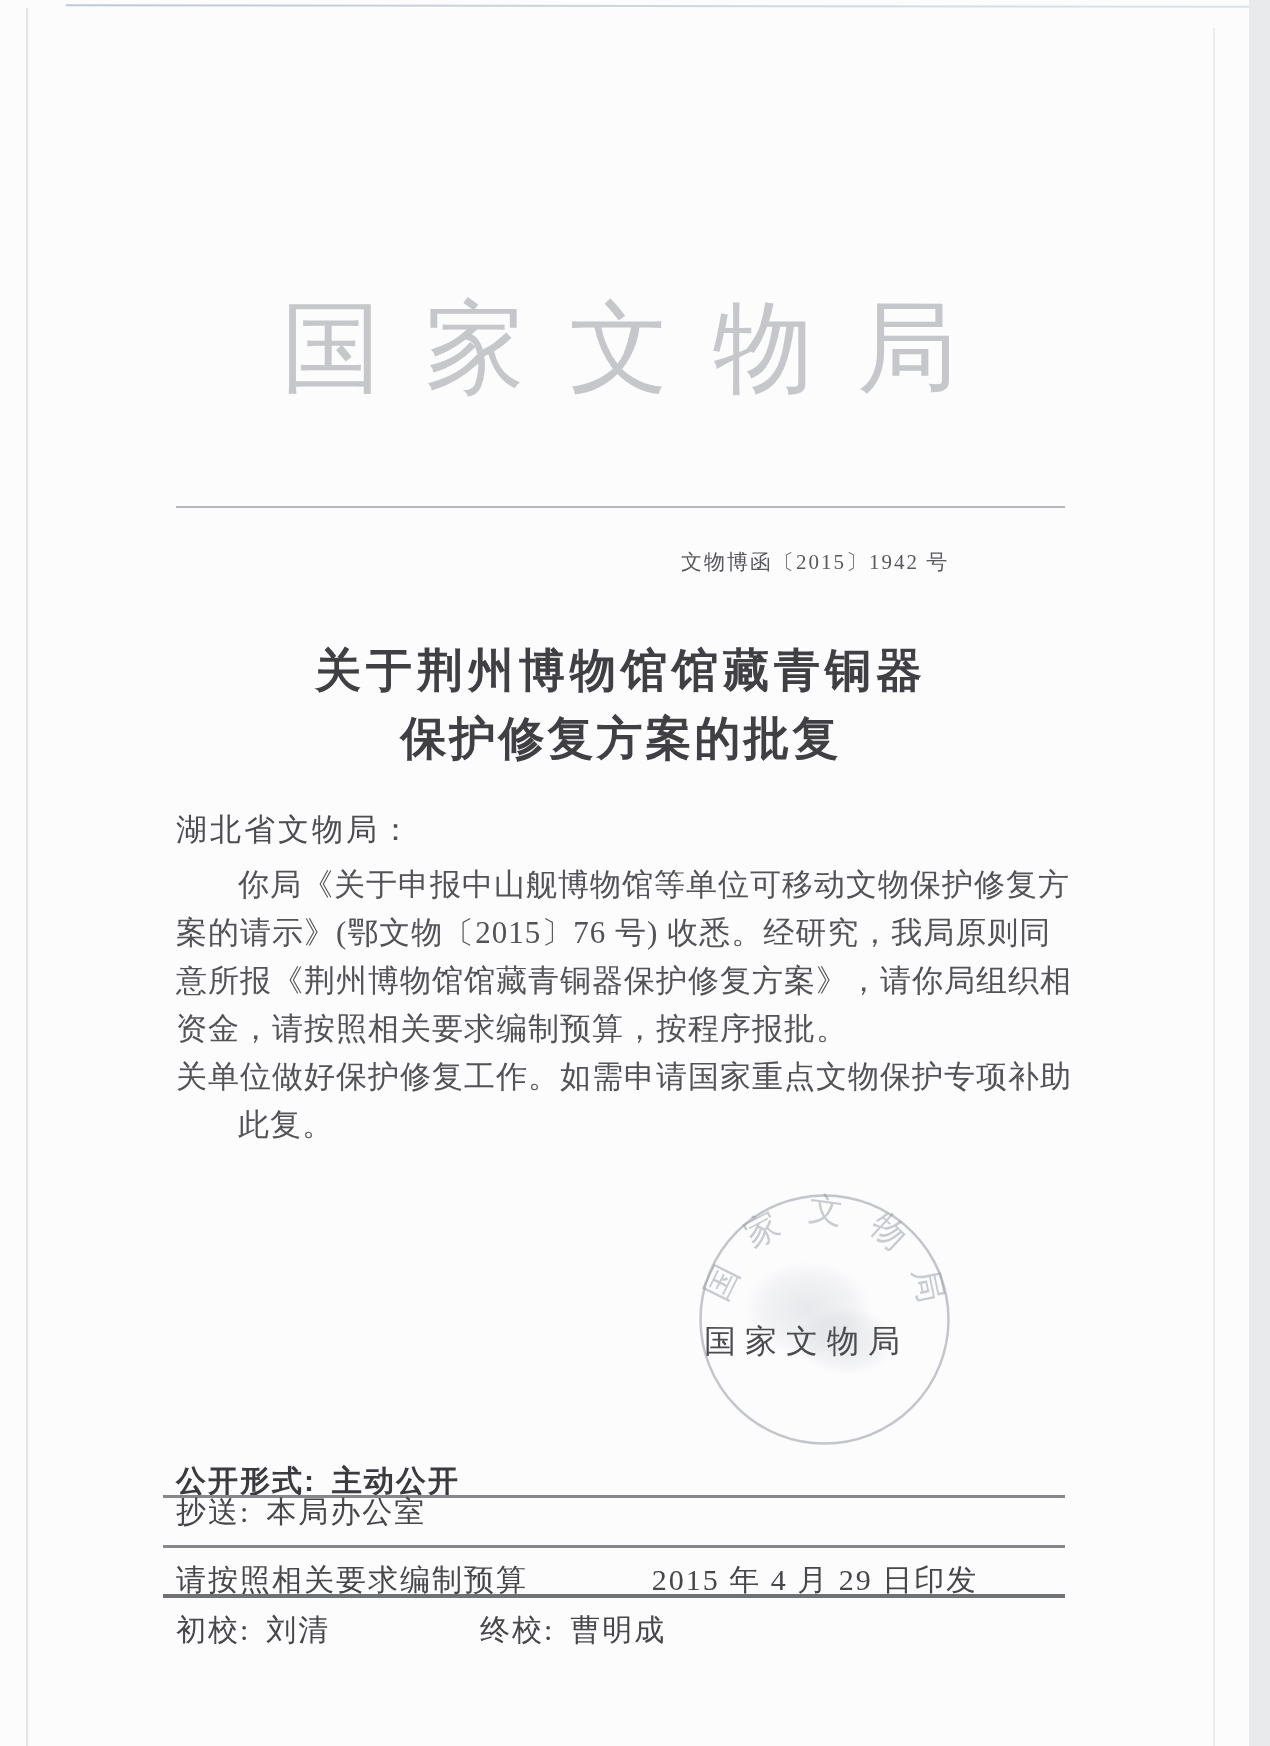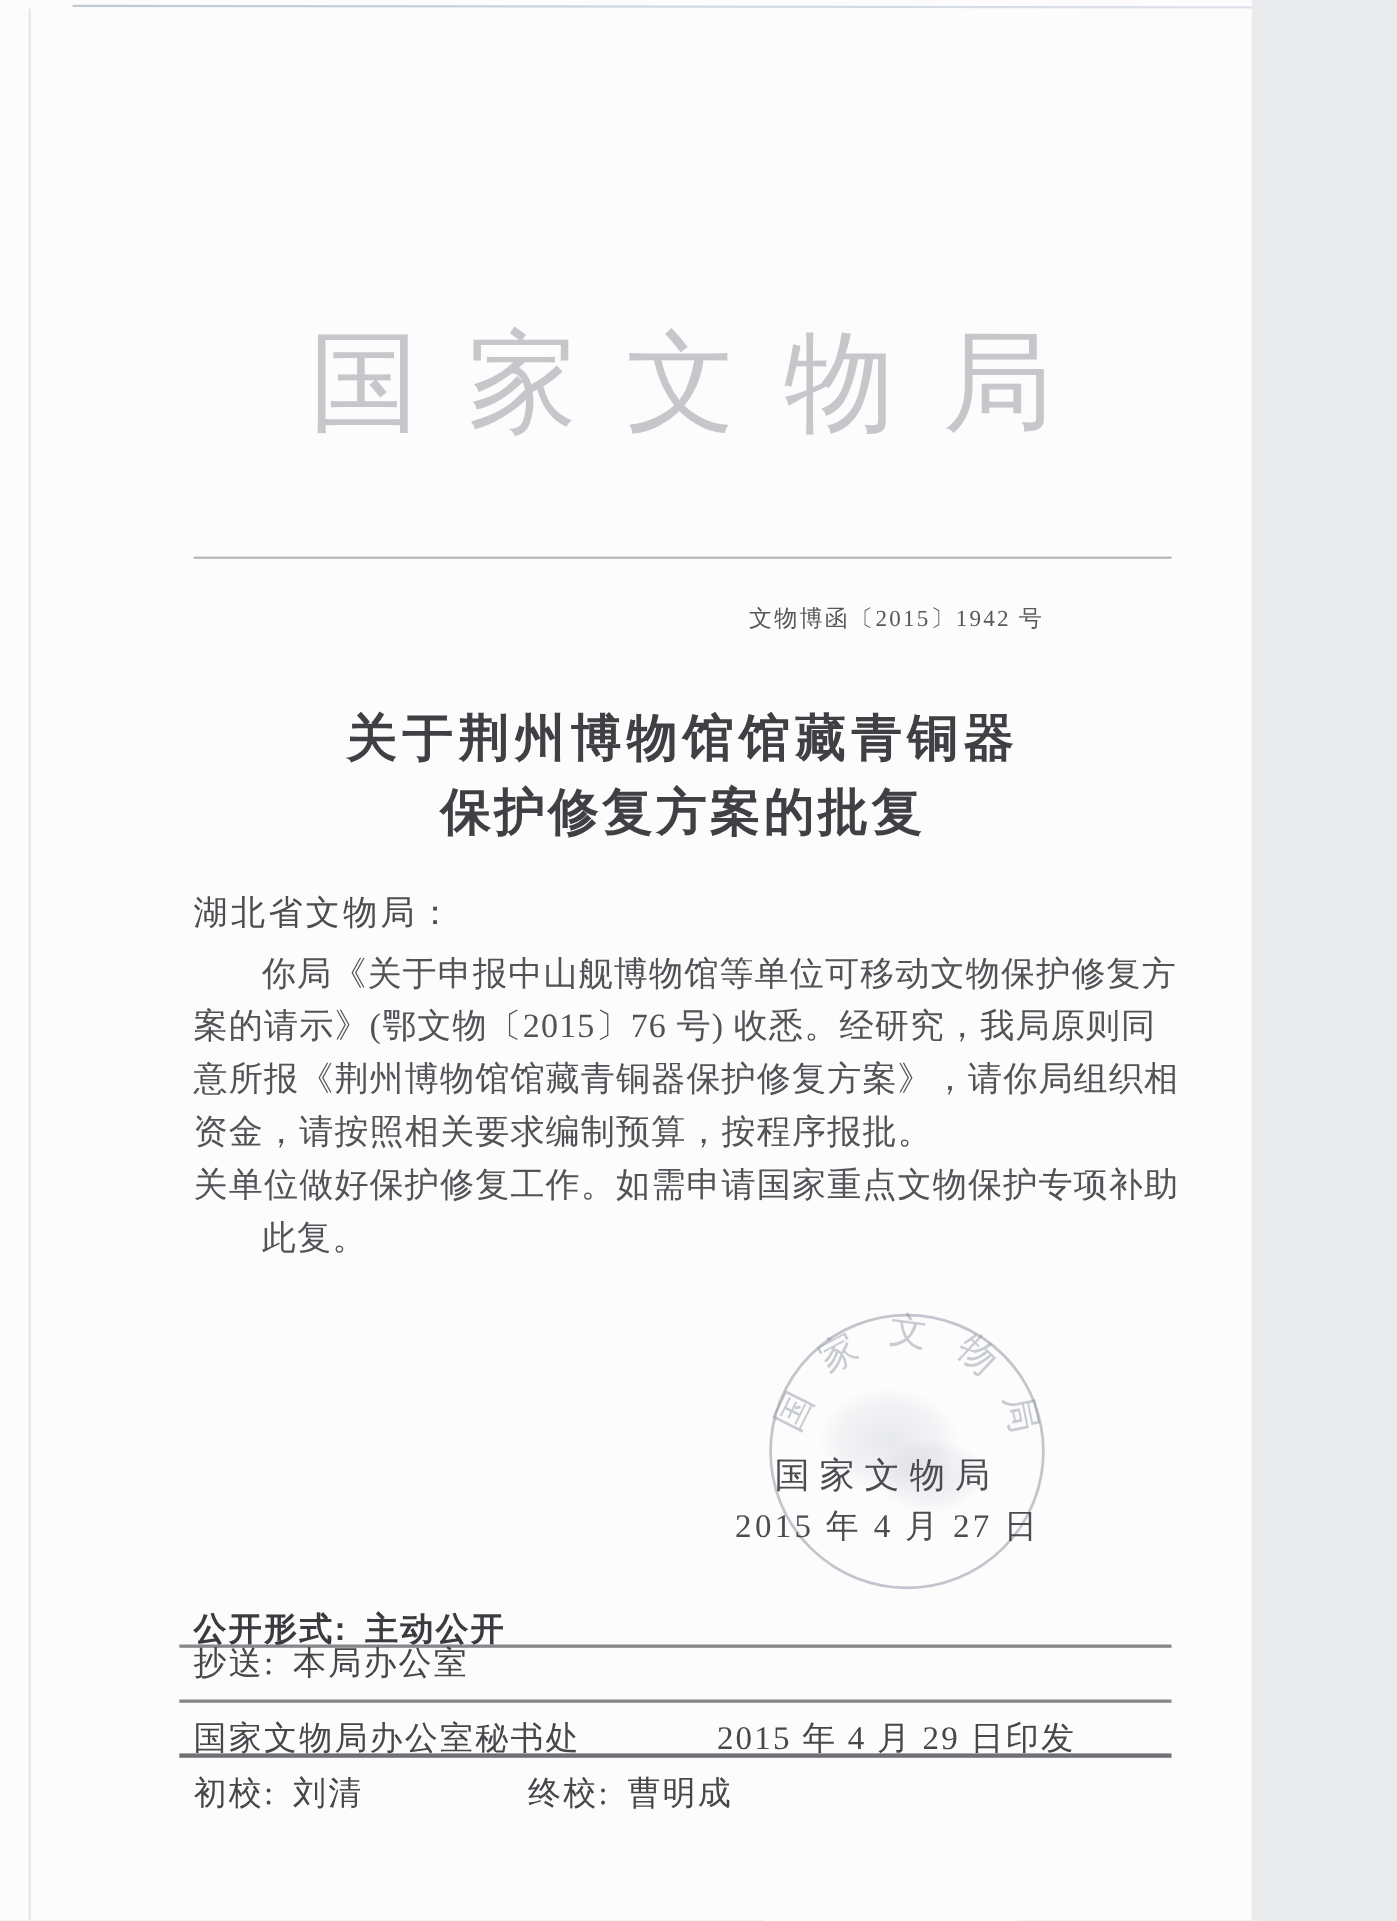--- a/index.html
+++ b/index.html
@@ -1,17 +1,17 @@
 <!DOCTYPE html>
 <html><head>
 <meta charset="utf-8">
 <style>
   html,body { margin:0; padding:0; background:#e9eaec; }
   .scan-page {
-    position:relative; width:1138px; height:1746px;
+    position:relative; width:1249px; height:1746px;
     background:#fcfcfd; overflow:hidden;
     font-family:"Liberation Serif", serif;
   }
   
   .edge-top  { position:absolute; top:5px; left:66px; right:0; height:2px;
                background:linear-gradient(90deg,#b6bfcc,#d8dee7); opacity:.85; transform:rotate(.08deg); }
   .edge-left { position:absolute; top:8px; left:26px; width:2px; height:1738px; background:#e3e5e9; }
   .edge-right{ position:absolute; top:28px; left:1213px; width:2px; height:1718px; background:#e9ecf1; }
 
   .letterhead {
@@ -104,33 +104,32 @@
     </defs>
     <circle cx="128.5" cy="128.5" r="124" fill="none" stroke="rgba(146,152,162,0.55)" stroke-width="2.5"></circle>
     <ellipse cx="112" cy="118" rx="64" ry="48" fill="url(#smudge)"></ellipse>
     <ellipse cx="150" cy="150" rx="50" ry="34" fill="url(#smudge)"></ellipse>
     <text font-size="34" fill="rgba(148,154,164,0.5)" letter-spacing="26" font-family="Liberation Serif, serif">
       <textPath href="#stamp-arc" startOffset="74">国家文物局</textPath>
     </text>
   </svg>
 
   <div class="sig-org">国家文物局</div>
-  <div class="sig-date">2015 年 4 月 27 日</div>
 
   <div class="footer-row footer-disclosure">
     <span>公开形式:</span><span class="val">主动公开</span>
   </div>
   <div class="rule-f rule-f1"></div>
 
   <div class="footer-row footer-cc">
     <span>抄送:</span><span class="val">本局办公室</span>
   </div>
   <div class="rule-f rule-f2"></div>
 
-  <div class="footer-row footer-issuer">国家文物局办公室秘书处</div>
+  <div class="footer-row footer-issuer">请按照相关要求编制预算</div>
   <div class="footer-printdate">2015 年 4 月 29 日印发</div>
   <div class="rule-f rule-f3"></div>
 
   <div class="footer-row footer-proof-first">
     <span>初校:</span><span class="val">刘清</span>
   </div>
   <div class="footer-row footer-proof-final">
     <span>终校:</span><span class="val">曹明成</span>
   </div>
 

